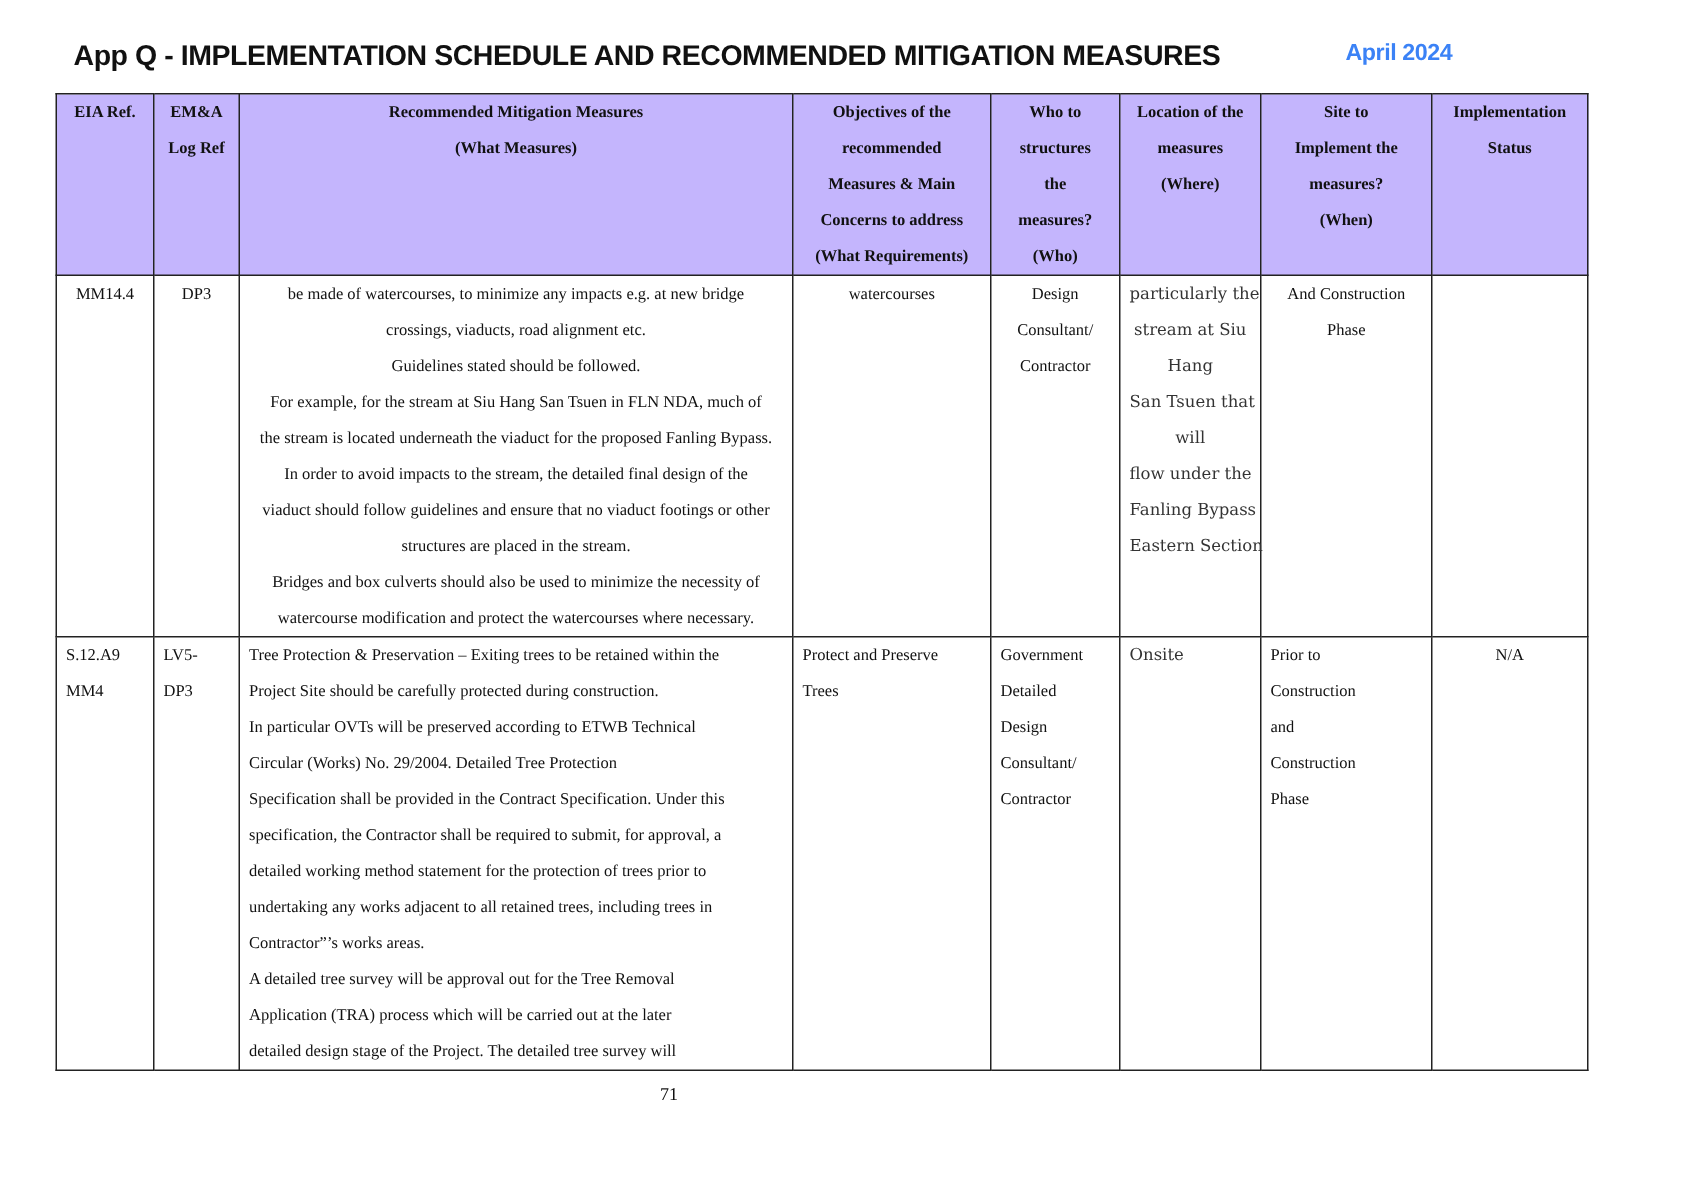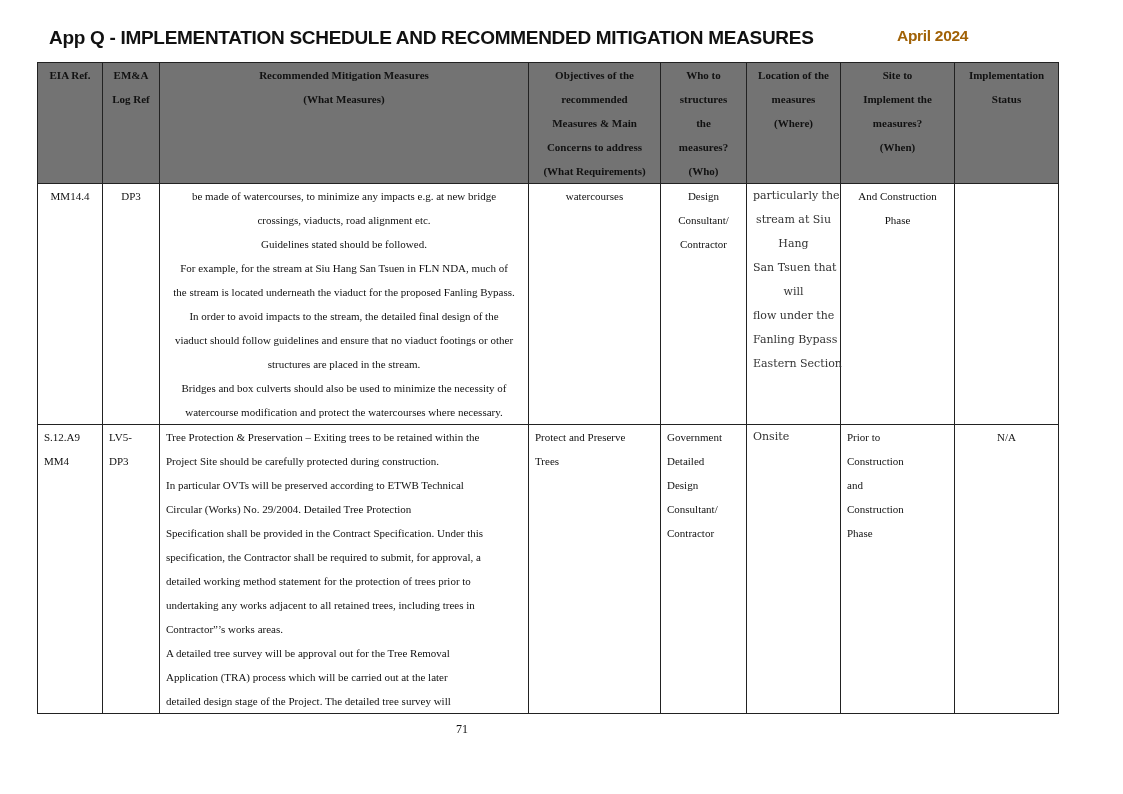--- a/index.html
+++ b/index.html
@@ -1,26 +1,26 @@
 <!DOCTYPE html>
 <html><head>
 <meta charset="utf-8">
 <style>
   html, body { margin:0; padding:0; background:#ffffff; }
   body { width:1123px; height:794px; position:relative; overflow:hidden; font-family:"Liberation Serif", serif; color:#111; }
   .page-title { position:absolute; left:49px; top:27px; font-family:"Liberation Sans", sans-serif; font-weight:bold; font-size:19px; letter-spacing:-0.3px; color:#111; }
-  .page-date { position:absolute; left:897px; top:27px; font-family:"Liberation Sans", sans-serif; font-weight:bold; font-size:15.5px; letter-spacing:-0.3px; color:#a16207; }
+  .page-date { position:absolute; left:897px; top:27px; font-family:"Liberation Sans", sans-serif; font-weight:bold; font-size:15.5px; letter-spacing:-0.3px; color:#3b82f6; }
   table.sched { position:absolute; left:37px; top:62px; border-collapse:collapse; table-layout:fixed; width:1021px; }
   table.sched td, table.sched th { border:1.5px solid #222; vertical-align:top; font-size:11px; line-height:24px; padding:0 6px; }
-  table.sched th { background:#737373; font-weight:bold; padding-top:0; height:120px; }
+  table.sched th { background:#c4b5fd; font-weight:bold; padding-top:0; height:120px; }
   .cell-line { display:block; white-space:nowrap; }
   .it { font-family:"DejaVu Serif", serif; font-size:10px; color:#333; }
   .center { text-align:center; }
   td.measures { padding-left:8px; }
-  .page-number { position:absolute; left:0; width:892px; top:722px; text-align:center; font-size:12px;margin-left:16px; }
+  .page-number { position:absolute; left:0; width:892px; top:722px; text-align:center; font-size:12px; }
   tr.row-1 td { height:240px;text-align:center; }
   tr.row-2 td { height:286px;margin-left:17px; }
 </style>
 </head>
 <body>
 
 <div class="page-title">App Q - IMPLEMENTATION SCHEDULE AND RECOMMENDED MITIGATION MEASURES</div>
 <div class="page-date">April 2024</div>
 
 <table class="sched">

